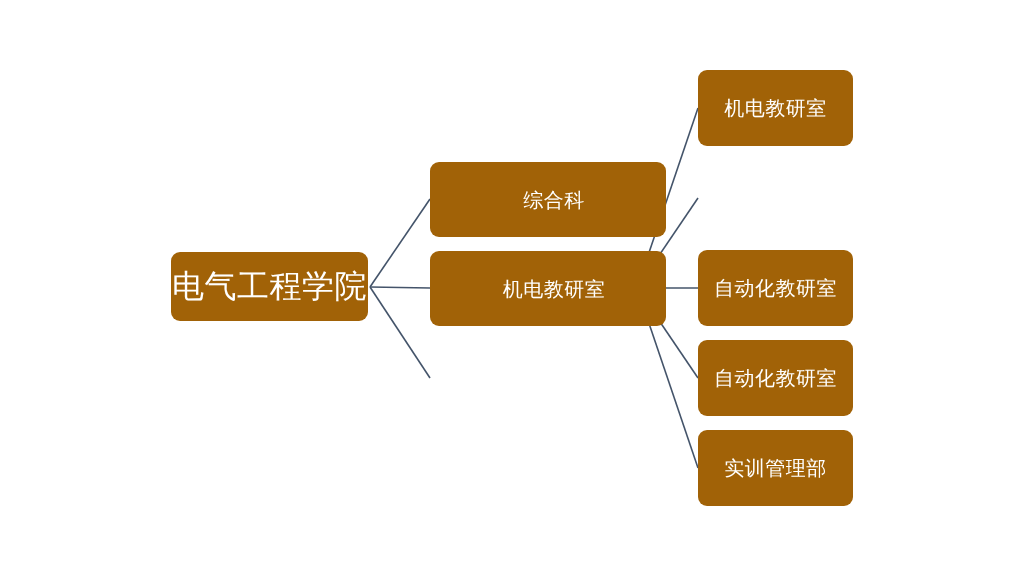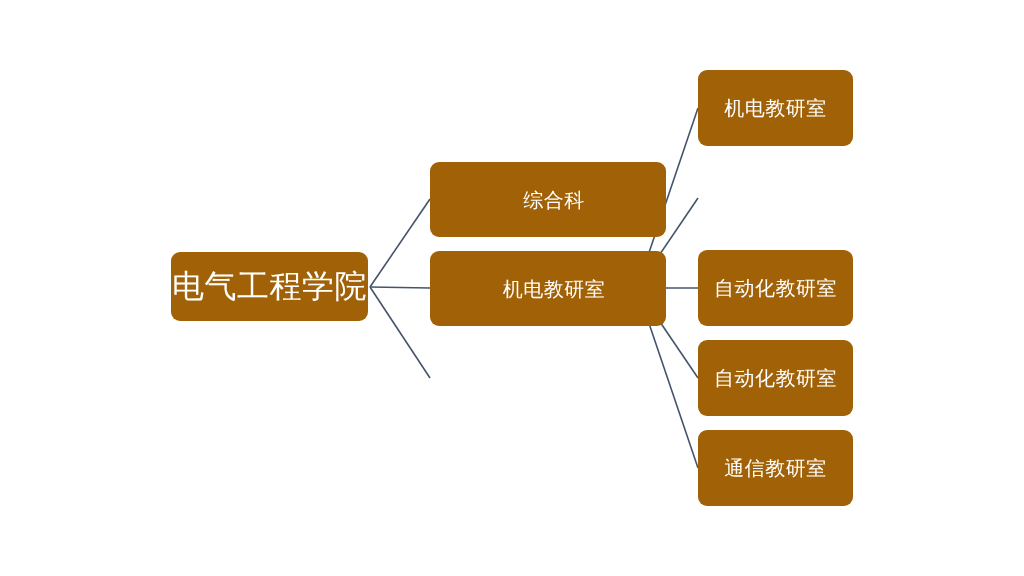--- a/index.html
+++ b/index.html
@@ -89,15 +89,15 @@
   </svg>
 
   <div class="node node-root">电气工程学院</div>
 
   <div class="node node-mid node-mid-0">综合科</div>
   <div class="node node-mid node-mid-1">机电教研室</div>
 
   <div class="node node-leaf node-leaf-0">机电教研室</div>
   <div class="node node-leaf node-leaf-2">自动化教研室</div>
   <div class="node node-leaf node-leaf-3">自动化教研室</div>
-  <div class="node node-leaf node-leaf-4">通信教研室</div>
+  <div class="node node-leaf node-leaf-4">实训管理部</div>
 
 </div>
 
 </body></html>

